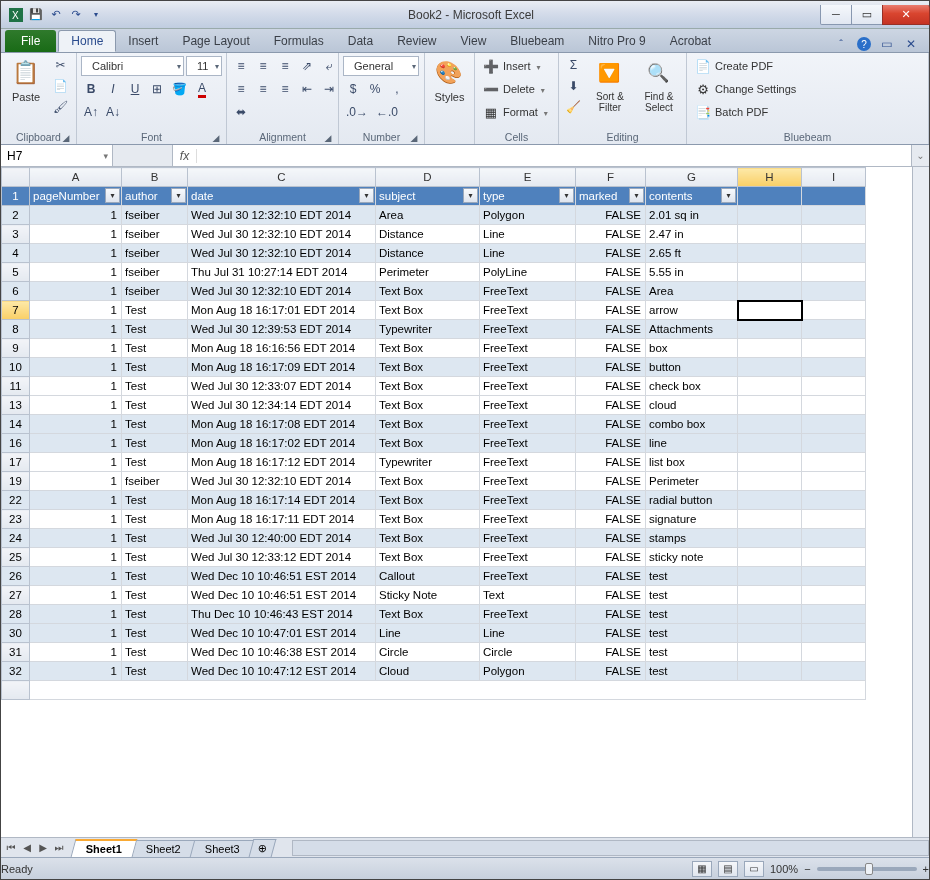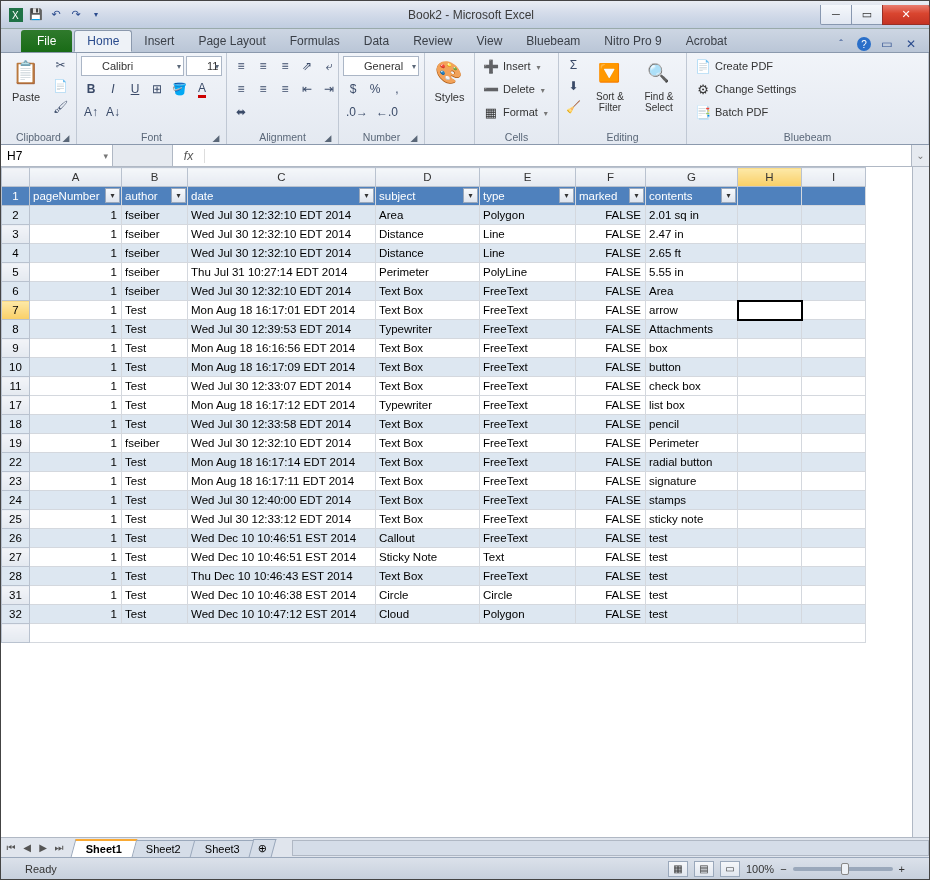--- a/index.html
+++ b/index.html
@@ -10,50 +10,50 @@
 .titlebar { height: 28px; background: linear-gradient(#e9edf3,#d4dcea 45%,#c0cde0); display: flex; align-items: center; position: relative; border-bottom: 1px solid #9aa; }
 .titlebar .qat { display: flex; align-items: center; gap: 2px; padding-left: 6px; }
 .titlebar .qat .ic { width: 18px; height: 18px; display: flex; align-items: center; justify-content: center; font-size: 11px; color: #2a4b8d; cursor: default; }
 .titlebar .title { position: absolute; left: 12px; right: 0; text-align: center; font-size: 12px; color: #3b3b3b; pointer-events: none; }
 .titlebar .winbtns { margin-left: auto; display: flex; }
 .titlebar .winbtn { width: 32px; height: 20px; border: 1px solid #8898b0; border-top: none; background: linear-gradient(#f5f8fc,#e1e7f1); display: flex; align-items: center; justify-content: center; font-size: 11px; color: #333; margin-right: -1px; }
 .titlebar .winbtn.close { width: 48px; background: linear-gradient(#e97c6f,#d9452f 45%,#c53323); color: #fff; border-color: #963026; border-top-right-radius: 3px;}
 .titlebar .winbtn.min, .titlebar .winbtn.max { border-bottom-left-radius: 2px; }
 
 
-.ribtabs { height: 24px; background: linear-gradient(#cdd6e3,#bac6d7); display: flex; align-items: flex-end; padding-left: 18px; border-bottom: 1px solid #8b99ad; position: relative; }
+.ribtabs { height: 24px; background: linear-gradient(#cdd6e3,#bac6d7); display: flex; align-items: flex-end; padding-left: 2px; border-bottom: 1px solid #8b99ad; position: relative; }
 .ribtabs .file { background: linear-gradient(#2f7a2c,#196b16); color: #fff; padding: 3px 16px; font-size: 12px; border-radius: 3px 3px 0 0; margin: 0 2px; height: 22px; display:flex; align-items:center;}
 .ribtabs .tab { padding: 3px 12px; font-size: 12px; color: #3a3f47; height: 22px; display:flex; align-items:center; cursor: default;}
 .ribtabs .tab.active { background: #eef2f7; border: 1px solid #8b99ad; border-bottom: 1px solid #eef2f7; border-radius: 3px 3px 0 0; margin-bottom: -1px; color:#2a4b8d; font-weight:500;}
 .ribtabs .right { margin-left: auto; display: flex; align-items: center; gap: 8px; padding-right: 10px; color:#2a4b8d; font-size:12px;}
 .ribtabs .right .ic { width:16px; height:16px; display:flex;align-items:center;justify-content:center;}
 
 
 .ribbon { height: 92px; background: linear-gradient(#f1f4f9,#e4e9f1); display: flex; border-bottom: 1px solid #8b99ad; font-size: 11px; color: #333; }
 .group { border-right: 1px solid #c0c8d4; display: flex; flex-direction: column; padding: 2px 4px 0; }
 .group .body { flex: 1; display: flex; align-items: flex-start; gap: 3px; }
 .group .label { text-align: center; font-size: 10.5px; color: #5a6778; padding: 1px 0; position:relative;}
 .group .label .dlg { position:absolute; right:0; bottom:0; width:12px;height:12px; font-size:9px; color:#5a6778; display:flex;align-items:center;justify-content:center;}
 .bigbtn { width: 42px; display: flex; flex-direction: column; align-items: center; justify-content: center; gap: 2px; padding: 2px; border-radius:3px; }
 .bigbtn .bigic { width: 32px; height: 32px; display:flex; align-items:center; justify-content:center; font-size:22px;}
 .col { display: flex; flex-direction: column; gap: 1px; }
 .row { display: flex; align-items: center; gap: 2px; height: 22px; }
 .smbtn { min-width: 20px; height: 20px; border: 1px solid transparent; display: flex; align-items: center; justify-content: center; padding: 0 2px; border-radius:3px; font-size:12px; color:#3a4a68;}
-.combo { height: 20px; border: 1px solid #abb6c6; background: #fff; display: flex; align-items: center; padding: 0 14px 0 20px; font-size: 11px; position: relative; }
+.combo { height: 20px; border: 1px solid #abb6c6; background: #fff; display: flex; align-items: center; padding: 0 14px 0 10px; font-size: 11px; position: relative; }
 .combo::after { content: "▾"; position: absolute; right: 2px; font-size: 8px; color: #5a6778; }
 .menubtn { height: 22px; display: flex; align-items: center; gap: 4px; padding: 0 4px; border-radius:3px; font-size:11px;}
 .menubtn .mic { width:16px; height:16px; display:flex;align-items:center;justify-content:center; font-size:13px;}
 .menubtn .drop::after{content:"▾"; font-size:8px; margin-left:2px; color:#777;}
 
 
 .fbar { height: 22px; background: #e6eaf0; border-bottom: 1px solid #b0b8c4; display: flex; align-items: stretch; }
 .namebox { width: 112px; border-right: 1px solid #b0b8c4; background:#fff; display:flex; align-items:center; padding: 0 6px; font-size:12px; position:relative;}
 .namebox::after { content:"▾"; position:absolute; right:4px; font-size:9px; color:#777;}
 .fxarea { display:flex; align-items:center; flex:1; background:#fff;}
-.fxarea .fx { width:32px; text-align:center; font-style:italic; font-size:12px; color:#555; border-right:1px solid #ddd;}
+.fxarea .fx { width:24px; text-align:center; font-style:italic; font-size:12px; color:#555; border-right:1px solid #ddd;}
 .fxarea input { flex:1; border:none; outline:none; height:100%; padding:0 4px; font-size:12px;}
 .fbar .expand { width:18px; display:flex;align-items:center;justify-content:center; font-size:10px; color:#777; border-left:1px solid #b0b8c4; background:#e6eaf0;}
 
 
 .gridwrap { flex:1; display:flex; overflow:hidden; position:relative; background:#fff;}
 .grid { border-collapse: collapse; font-size: 11.5px; color:#000; width: max-content; }
 .grid th, .grid td { border: 1px solid #d4d8de; height: 19px; padding: 0 3px; text-align:left; white-space:nowrap; overflow:hidden; }
 .grid thead th { background: linear-gradient(#f5f7fa,#e4e9f0); text-align:center; font-weight:normal; color:#333; position:sticky; top:0; border-color:#b9c2cf;}
 .grid thead th.active { background: linear-gradient(#fde9a8,#f9cf66); }
 .grid .rowhdr { background: linear-gradient(#f2f4f8,#e4e9f0); text-align:center; width:28px; border-color:#b9c2cf;}
@@ -69,21 +69,21 @@
 
 .sheetbar { height:20px; background:#e0e5ed; border-top:1px solid #b0b8c4; display:flex; align-items:center; font-size:11px;}
 .sheetbar .nav { display:flex; gap:0; padding:0 2px;}
 .sheetbar .nav .nb { width:16px; height:16px; display:flex;align-items:center;justify-content:center; color:#555; font-size:10px;}
 .sheetbar .tabs { display:flex; align-items:flex-end; margin-left:4px;}
 .sheetbar .stab { padding:2px 12px; background:#fff; border:1px solid #9aa8bb; border-bottom:none; font-size:11px; transform:skewX(-15deg); margin-right:-2px;}
 .sheetbar .stab span{ display:inline-block; transform:skewX(15deg);}
 .sheetbar .stab.active { background:#fff; font-weight:bold; z-index:2; border-top:2px solid #f9a933;}
 .sheetbar .stab.inactive { background:#d5dde8;}
 .sheetbar .scroll { flex:1; margin-left:20px; height:16px; background:#d5dde8; border:1px solid #b0b8c4; position:relative;}
-.statusbar { height:22px; background:linear-gradient(#dbe1ea,#c7d0dd); border-top:1px solid #9aa8bb; display:flex; align-items:center; font-size:11px; color:#333; padding:0 24px;}
+.statusbar { height:22px; background:linear-gradient(#dbe1ea,#c7d0dd); border-top:1px solid #9aa8bb; display:flex; align-items:center; font-size:11px; color:#333; padding:0 0;}
 .statusbar .right { margin-left:auto; display:flex; align-items:center; gap:6px;}
 .statusbar .vbtn { width:20px; height:16px; border:1px solid #9aa8bb; background:linear-gradient(#f5f7fa,#e0e6ef); display:flex;align-items:center;justify-content:center; font-size:10px;}
 .statusbar .slider { width:100px; height:4px; background:#9aa8bb; position:relative; border-radius:2px;}
 .statusbar .slider .thumb{ position:absolute; left:48%; top:-4px; width:8px;height:12px; background:#eef2f7; border:1px solid #888; border-radius:2px;}
 
 
 .cA{width:92px;} .cB{width:66px;} .cC{width:188px;} .cD{width:104px;} .cE{width:96px;} .cF{width:70px;} .cG{width:92px;} .cH{width:64px;} .cI{width:64px;}
 svg{display:block;}
 </style>
 </head>
@@ -449,40 +449,64 @@
               <td class="cB">Test</td>
               <td class="cC">Wed Jul 30 12:33:07 EDT 2014</td>
               <td class="cD">Text Box</td>
               <td class="cE">FreeText</td>
               <td class="cF num">FALSE</td>
               <td class="cG">check box</td>
               <td class="cH "></td>
               <td class="cI"></td>
             </tr>
             <tr class="">
+              <td class="rowhdr">13</td>
+              <td class="cA num">1</td>
+              <td class="cB">Test</td>
+              <td class="cC">Wed Jul 30 12:34:14 EDT 2014</td>
+              <td class="cD">Text Box</td>
+              <td class="cE">FreeText</td>
+              <td class="cF num">FALSE</td>
+              <td class="cG">cloud</td>
+              <td class="cH "></td>
+              <td class="cI"></td>
+            </tr>
+            <tr class="band">
+              <td class="rowhdr">14</td>
+              <td class="cA num">1</td>
+              <td class="cB">Test</td>
+              <td class="cC">Mon Aug 18 16:17:08 EDT 2014</td>
+              <td class="cD">Text Box</td>
+              <td class="cE">FreeText</td>
+              <td class="cF num">FALSE</td>
+              <td class="cG">combo box</td>
+              <td class="cH "></td>
+              <td class="cI"></td>
+            </tr>
+            <tr class="band">
+              <td class="rowhdr">16</td>
+              <td class="cA num">1</td>
+              <td class="cB">Test</td>
+              <td class="cC">Mon Aug 18 16:17:02 EDT 2014</td>
+              <td class="cD">Text Box</td>
+              <td class="cE">FreeText</td>
+              <td class="cF num">FALSE</td>
+              <td class="cG">line</td>
+              <td class="cH "></td>
+              <td class="cI"></td>
+            </tr>
+            <tr class="">
               <td class="rowhdr">17</td>
               <td class="cA num">1</td>
               <td class="cB">Test</td>
               <td class="cC">Mon Aug 18 16:17:12 EDT 2014</td>
               <td class="cD">Typewriter</td>
               <td class="cE">FreeText</td>
               <td class="cF num">FALSE</td>
               <td class="cG">list box</td>
-              <td class="cH "></td>
-              <td class="cI"></td>
-            </tr>
-            <tr class="band">
-              <td class="rowhdr">18</td>
-              <td class="cA num">1</td>
-              <td class="cB">Test</td>
-              <td class="cC">Wed Jul 30 12:33:58 EDT 2014</td>
-              <td class="cD">Text Box</td>
-              <td class="cE">FreeText</td>
-              <td class="cF num">FALSE</td>
-              <td class="cG">pencil</td>
               <td class="cH "></td>
               <td class="cI"></td>
             </tr>
             <tr class="">
               <td class="rowhdr">19</td>
               <td class="cA num">1</td>
               <td class="cB">fseiber</td>
               <td class="cC">Wed Jul 30 12:32:10 EDT 2014</td>
               <td class="cD">Text Box</td>
               <td class="cE">FreeText</td>
@@ -563,20 +587,32 @@
               <td class="cH "></td>
               <td class="cI"></td>
             </tr>
             <tr class="band">
               <td class="rowhdr">28</td>
               <td class="cA num">1</td>
               <td class="cB">Test</td>
               <td class="cC">Thu Dec 10 10:46:43 EST 2014</td>
               <td class="cD">Text Box</td>
               <td class="cE">FreeText</td>
+              <td class="cF num">FALSE</td>
+              <td class="cG">test</td>
+              <td class="cH "></td>
+              <td class="cI"></td>
+            </tr>
+            <tr class="band">
+              <td class="rowhdr">30</td>
+              <td class="cA num">1</td>
+              <td class="cB">Test</td>
+              <td class="cC">Wed Dec 10 10:47:01 EST 2014</td>
+              <td class="cD">Line</td>
+              <td class="cE">Line</td>
               <td class="cF num">FALSE</td>
               <td class="cG">test</td>
               <td class="cH "></td>
               <td class="cI"></td>
             </tr>
             <tr class="">
               <td class="rowhdr">31</td>
               <td class="cA num">1</td>
               <td class="cB">Test</td>
               <td class="cC">Wed Dec 10 10:46:38 EST 2014</td>

